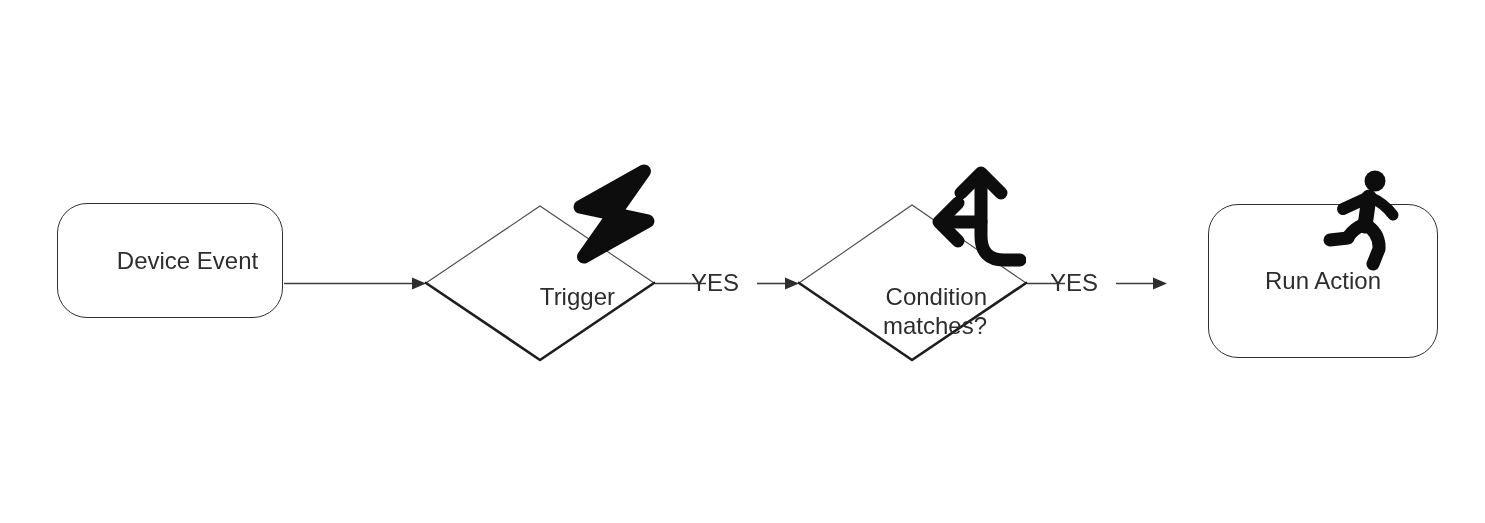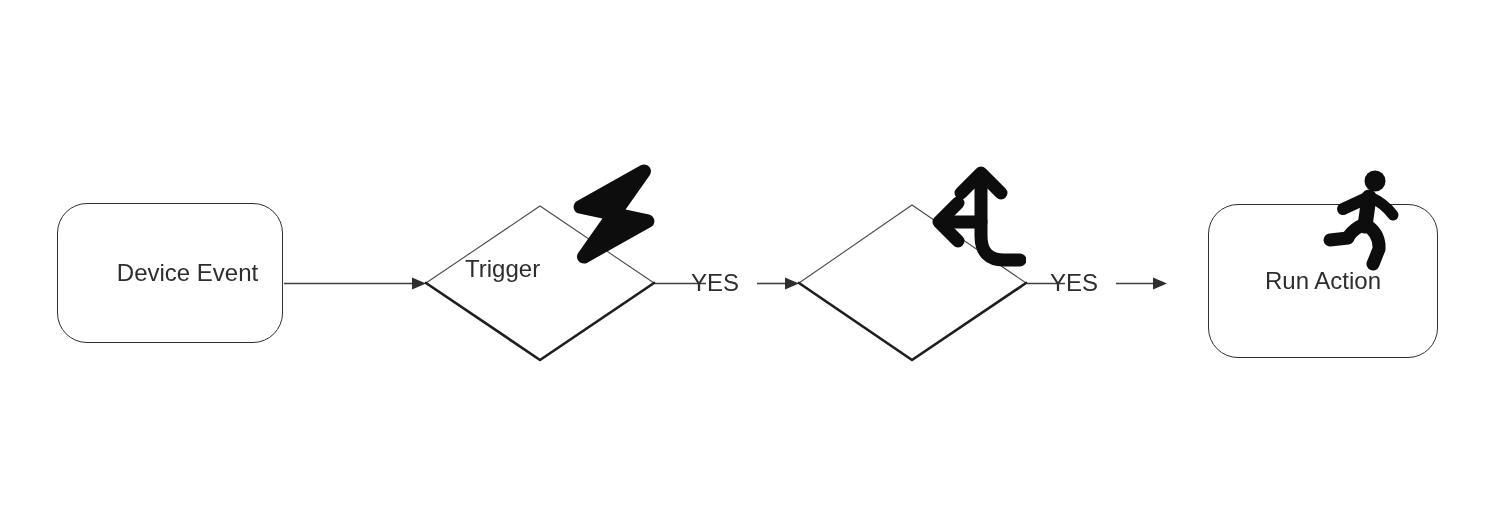--- a/index.html
+++ b/index.html
@@ -12,21 +12,21 @@
     font-family:"Liberation Sans",sans-serif;overflow:hidden;
   }
   .layer{position:absolute;left:0;top:0;width:1485px;height:523px;}
   .node{
     position:absolute;border:1.5px solid var(--stroke);border-radius:30px;
     display:flex;align-items:center;justify-content:center;box-sizing:border-box;
     background:transparent;
   }
   .node-label{font-size:24px;color:var(--text);white-space:nowrap;}
   .diamond-label{
-    position:absolute;text-align:left;font-size:24px;line-height:29px;color:var(--text);
+    position:absolute;text-align:right;font-size:24px;line-height:29px;color:var(--text);margin-top:28px;
   }
   .diamond-label span{display:block;}
   .edge-label{
     position:absolute;width:80px;font-size:24px;color:var(--text);
   }
   .icon{position:absolute;}
   .conn{stroke:var(--connector);stroke-width:1.6;}
   .d-thin{fill:none;stroke:var(--d-light);stroke-width:1.1;}
   .d-thick{fill:none;stroke:var(--d-dark);stroke-width:2.7;stroke-linejoin:round;stroke-linecap:round;}
   .ah{fill:var(--arrowhead);stroke:none;}
@@ -55,28 +55,32 @@
     <g>
       <polyline class="d-thin" points="799,283 912,205 1026,283"></polyline>
       <polyline class="d-thick" points="1026,283 912,360 799,283"></polyline>
     </g>
 
     <line class="conn" x1="1027" y1="283.5" x2="1065" y2="283.5"></line>
     <line class="conn" x1="1116" y1="283.5" x2="1154" y2="283.5"></line>
     <polygon class="ah" points="1167,283.5 1153,277.5 1153,289.5"></polygon>
   </svg>
 
-  <div class="node" style="left:57px;top:203px;width:226px;height:140px;padding-left:35px;">
+  <div class="node" style="left:57px;top:203px;width:226px;height:115px;padding-left:35px;">
     <span class="node-label">Device Event</span>
   </div>
 
   <div class="diamond-label" style="left:465px;top:254px;width:150px;">
     <span>Trigger</span>
   </div>
 
+  <div class="diamond-label" style="left:837px;top:254px;width:150px;">
+    <span>Condition</span>
+    <span>matches?</span>
+  </div>
 
   <div class="node" style="left:1208px;top:204px;width:230px;height:154px;">
     <span class="node-label">Run Action</span>
   </div>
 
   <div class="edge-label" style="left:691px;top:269px;">YES</div>
   <div class="edge-label" style="left:1050px;top:269px;">YES</div>
 
   <svg class="icon" style="left:566px;top:159px;" width="96" height="110" viewBox="0 0 448 512">
     <g transform="rotate(12 224 256)">

